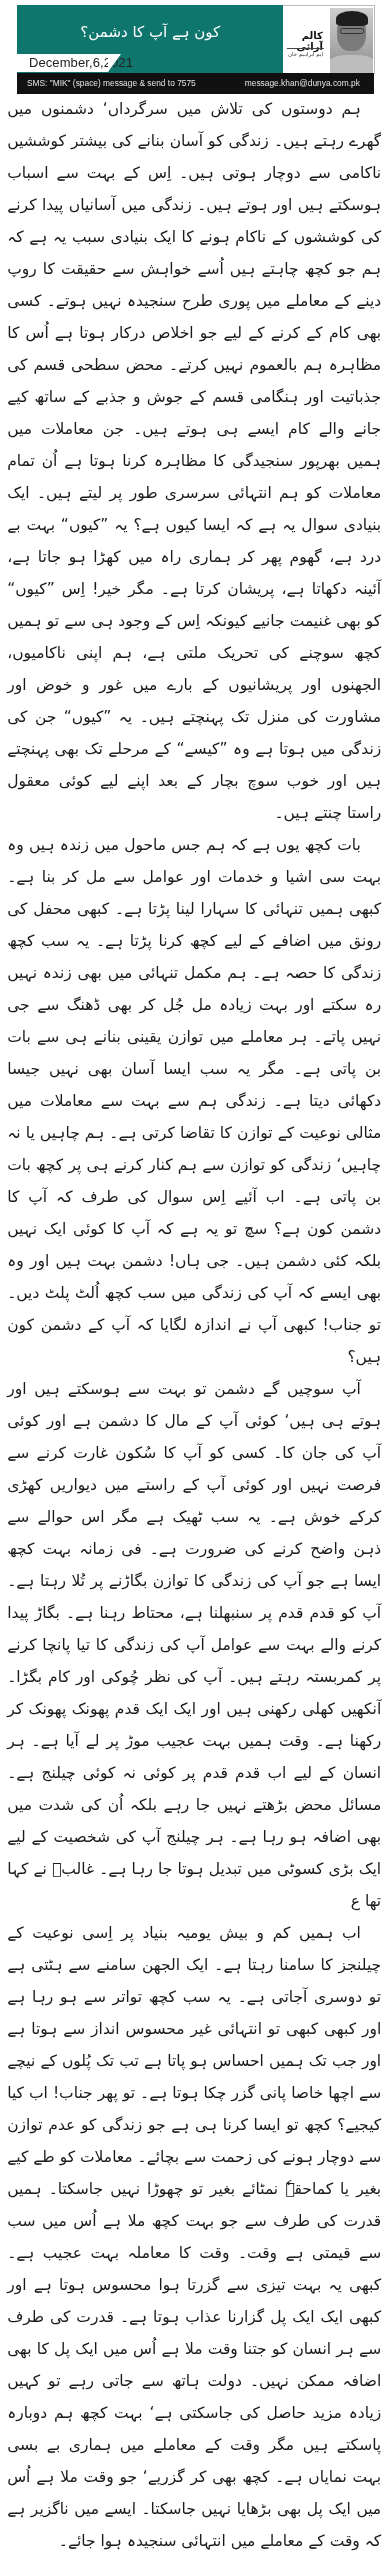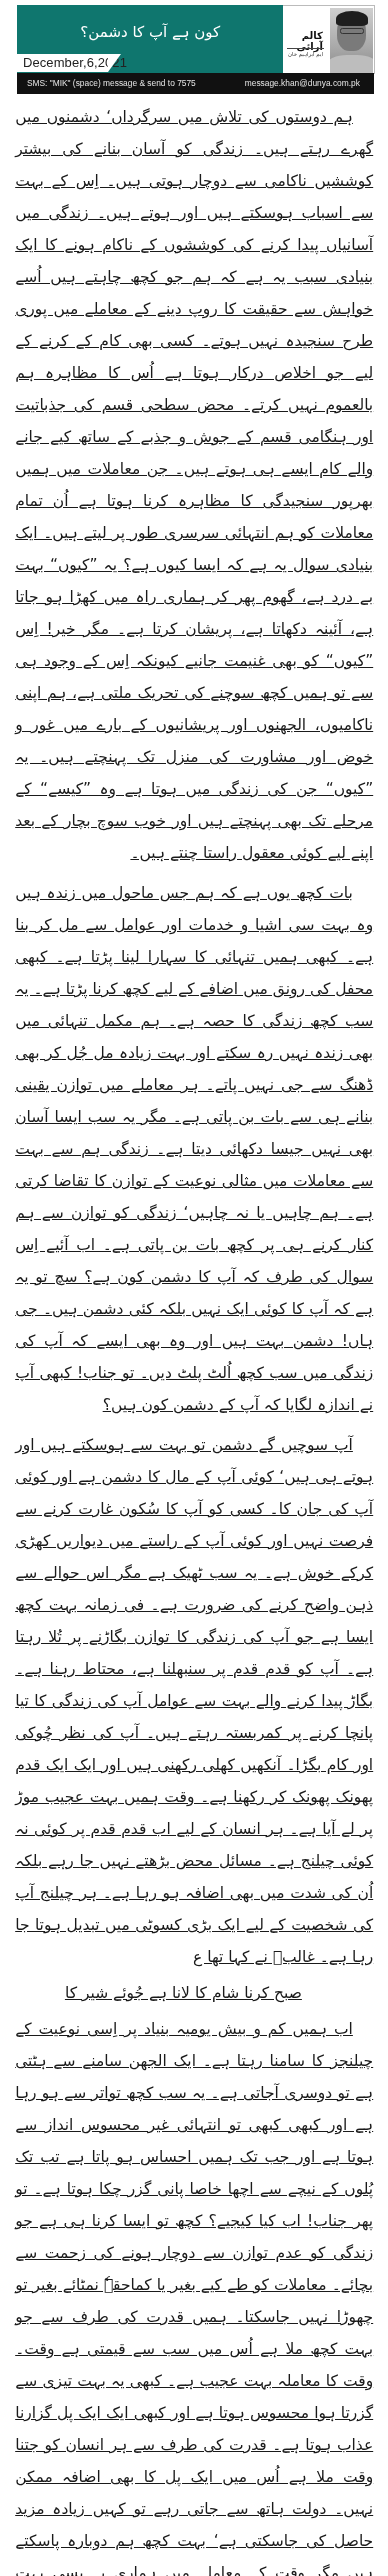--- a/index.html
+++ b/index.html
@@ -2,35 +2,35 @@
 <html style="font-size:9.6px"><head>
 <meta charset="utf-8">
 <style>
   html, body { margin: 0; padding: 0; background: #ffffff; }
   body { width: 389px; height: 2576px; overflow: hidden; position: relative; font-family: "DejaVu Sans", sans-serif; }
   .header { position: absolute; left: 17.3px; top: 4.8px; width: 357px; height: 88px; }
   .title-panel { position: absolute; left: 0; top: 0; width: 266px; height: 68px; background: #0f766e; }
   .title-text { position: absolute; left: 0; top: 18px; width: 266px; text-align: center; direction: rtl; color: #ffffff; font-size: 15px; font-family: "DejaVu Sans", sans-serif; }
   .date-tab { position: absolute; left: -8.4px; top: 49px; height: 18.5px; width: 99px; background: #ffffff; }
   .date-tab::after { content: ""; position: absolute; right: -13px; top: 0; width: 0; height: 0; border-top: 18.5px solid #ffffff; border-right: 13px solid transparent; }
-  .date-text { position: absolute; left: 14px; top: 1.2px; font-family: "Liberation Sans", sans-serif; font-size: 13px; color: #222222; letter-spacing: 0.1px; }
+  .date-text { position: absolute; left: 20px; top: 1.2px; font-family: "Liberation Sans", sans-serif; font-size: 13px; color: #222222; letter-spacing: 0.1px; }
   .brand-box { position: absolute; left: 266px; top: 0; width: 91px; height: 68px; background: #ffffff; border-top: 0.6px solid #bbbbbb; border-right: 0.6px solid #bbbbbb; }
   .brand-name { position: absolute; left: 3.6px; top: 24px; width: 36px; direction: rtl; text-align: right; font-size: 10px; font-weight: bold; color: #111; }
   .brand-rule { position: absolute; left: 3.6px; top: 42px; width: 37px; height: 0.6px; background: #444; }
   .author-name { position: absolute; left: 3.6px; top: 45px; width: 36px; direction: rtl; text-align: right; font-size: 5.4px; color: #333; }
   .photo { position: absolute; left: 47px; top: 2.4px; width: 43px; height: 65px; background: linear-gradient(180deg,#cfcfcf 0%,#a9a9a9 60%,#8a8a8a 100%); overflow: hidden; }
   .photo .head { position: absolute; left: 7.2px; top: 6px; width: 29px; height: 37px; border-radius: 45% 45% 42% 42%; background: #7a7a7a; }
   .photo .hair { position: absolute; left: 6px; top: 2.4px; width: 32px; height: 15.5px; border-radius: 50% 50% 20% 20%; background: #1e1e1e; }
   .photo .glasses { position: absolute; left: 9.6px; top: 20.3px; width: 24px; height: 6px; border: 1.2px solid #333; border-radius: 2.4px; box-sizing: border-box; }
   .photo .body { position: absolute; left: -3.6px; top: 47px; width: 50px; height: 24px; border-radius: 40% 40% 0 0; background: #bdbdbd; }
   .sms-bar { position: absolute; left: 0; top: 68px; width: 357px; height: 21px; background: #111111; color: #e6e6e6; font-family: "Liberation Sans", sans-serif; font-size: 8.4px; }
   .sms-left { position: absolute; left: 9.6px; top: 5.4px; }
   .sms-right { position: absolute; right: 14.4px; top: 5.4px; }
   .article { position: absolute; left: 7.2px; top: 93px; width: 374px; direction: rtl; text-align: justify; color: #1a1a1a; font-family: "DejaVu Sans", sans-serif; font-size: 15.5px; line-height: 32px; }
-  .article p { margin: 8px; text-indent: 20.3px; text-decoration: underline; }
+  .article p { margin: 0; text-indent: 20.3px; }
   .verse { margin: 0; padding-right: 51px; text-align: right; line-height: 24px; }
 </style>
 </head>
 <body>
 
 <div class="header">
   <div class="title-panel">
     <div class="title-text">کون ہے آپ کا دشمن؟</div>
   </div>
   <div class="date-tab">
@@ -50,17 +50,16 @@
   <div class="sms-bar">
     <span class="sms-left">SMS: "MIK" (space) message &amp; send to 7575</span>
     <span class="sms-right">message.khan@dunya.com.pk</span>
   </div>
 </div>
 
 <div class="article">
   <p>ہم دوستوں کی تلاش میں سرگرداں‘ دشمنوں میں گھرے رہتے ہیں۔ زندگی کو آسان بنانے کی بیشتر کوششیں ناکامی سے دوچار ہوتی ہیں۔ اِس کے بہت سے اسباب ہوسکتے ہیں اور ہوتے ہیں۔ زندگی میں آسانیاں پیدا کرنے کی کوششوں کے ناکام ہونے کا ایک بنیادی سبب یہ ہے کہ ہم جو کچھ چاہتے ہیں اُسے خواہش سے حقیقت کا روپ دینے کے معاملے میں پوری طرح سنجیدہ نہیں ہوتے۔ کسی بھی کام کے کرنے کے لیے جو اخلاص درکار ہوتا ہے اُس کا مظاہرہ ہم بالعموم نہیں کرتے۔ محض سطحی قسم کی جذباتیت اور ہنگامی قسم کے جوش و جذبے کے ساتھ کیے جانے والے کام ایسے ہی ہوتے ہیں۔ جن معاملات میں ہمیں بھرپور سنجیدگی کا مظاہرہ کرنا ہوتا ہے اُن تمام معاملات کو ہم انتہائی سرسری طور پر لیتے ہیں۔ ایک بنیادی سوال یہ ہے کہ ایسا کیوں ہے؟ یہ ”کیوں“ بہت بے درد ہے، گھوم پھر کر ہماری راہ میں کھڑا ہو جاتا ہے، آئینہ دکھاتا ہے، پریشان کرتا ہے۔ مگر خیر! اِس ”کیوں“ کو بھی غنیمت جانیے کیونکہ اِس کے وجود ہی سے تو ہمیں کچھ سوچنے کی تحریک ملتی ہے، ہم اپنی ناکامیوں، الجھنوں اور پریشانیوں کے بارے میں غور و خوض اور مشاورت کی منزل تک پہنچتے ہیں۔ یہ ”کیوں“ جن کی زندگی میں ہوتا ہے وہ ”کیسے“ کے مرحلے تک بھی پہنچتے ہیں اور خوب سوچ بچار کے بعد اپنے لیے کوئی معقول راستا چنتے ہیں۔</p>
   <p>بات کچھ یوں ہے کہ ہم جس ماحول میں زندہ ہیں وہ بہت سی اشیا و خدمات اور عوامل سے مل کر بنا ہے۔ کبھی ہمیں تنہائی کا سہارا لینا پڑتا ہے۔ کبھی محفل کی رونق میں اضافے کے لیے کچھ کرنا پڑتا ہے۔ یہ سب کچھ زندگی کا حصہ ہے۔ ہم مکمل تنہائی میں بھی زندہ نہیں رہ سکتے اور بہت زیادہ مل جُل کر بھی ڈھنگ سے جی نہیں پاتے۔ ہر معاملے میں توازن یقینی بنانے ہی سے بات بن پاتی ہے۔ مگر یہ سب ایسا آسان بھی نہیں جیسا دکھائی دیتا ہے۔ زندگی ہم سے بہت سے معاملات میں مثالی نوعیت کے توازن کا تقاضا کرتی ہے۔ ہم چاہیں یا نہ چاہیں‘ زندگی کو توازن سے ہم کنار کرنے ہی پر کچھ بات بن پاتی ہے۔ اب آئیے اِس سوال کی طرف کہ آپ کا دشمن کون ہے؟ سچ تو یہ ہے کہ آپ کا کوئی ایک نہیں بلکہ کئی دشمن ہیں۔ جی ہاں! دشمن بہت ہیں اور وہ بھی ایسے کہ آپ کی زندگی میں سب کچھ اُلٹ پلٹ دیں۔ تو جناب! کبھی آپ نے اندازہ لگایا کہ آپ کے دشمن کون ہیں؟</p>
   <p>آپ سوچیں گے دشمن تو بہت سے ہوسکتے ہیں اور ہوتے ہی ہیں‘ کوئی آپ کے مال کا دشمن ہے اور کوئی آپ کی جان کا۔ کسی کو آپ کا سُکون غارت کرنے سے فرصت نہیں اور کوئی آپ کے راستے میں دیواریں کھڑی کرکے خوش ہے۔ یہ سب ٹھیک ہے مگر اس حوالے سے ذہن واضح کرنے کی ضرورت ہے۔ فی زمانہ بہت کچھ ایسا ہے جو آپ کی زندگی کا توازن بگاڑنے پر تُلا رہتا ہے۔ آپ کو قدم قدم پر سنبھلنا ہے، محتاط رہنا ہے۔ بگاڑ پیدا کرنے والے بہت سے عوامل آپ کی زندگی کا تیا پانچا کرنے پر کمربستہ رہتے ہیں۔ آپ کی نظر چُوکی اور کام بگڑا۔ آنکھیں کھلی رکھنی ہیں اور ایک ایک قدم پھونک پھونک کر رکھنا ہے۔ وقت ہمیں بہت عجیب موڑ پر لے آیا ہے۔ ہر انسان کے لیے اب قدم قدم پر کوئی نہ کوئی چیلنج ہے۔ مسائل محض بڑھتے نہیں جا رہے بلکہ اُن کی شدت میں بھی اضافہ ہو رہا ہے۔ ہر چیلنج آپ کی شخصیت کے لیے ایک بڑی کسوٹی میں تبدیل ہوتا جا رہا ہے۔ غالبؔ نے کہا تھا ع</p>
-  <p class="verse">صبح کرنا شام کا لانا ہے جُوئے شیر کا</p>
   <p>اب ہمیں کم و بیش یومیہ بنیاد پر اِسی نوعیت کے چیلنجز کا سامنا رہتا ہے۔ ایک الجھن سامنے سے ہٹتی ہے تو دوسری آجاتی ہے۔ یہ سب کچھ تواتر سے ہو رہا ہے اور کبھی کبھی تو انتہائی غیر محسوس انداز سے ہوتا ہے اور جب تک ہمیں احساس ہو پاتا ہے تب تک پُلوں کے نیچے سے اچھا خاصا پانی گزر چکا ہوتا ہے۔ تو پھر جناب! اب کیا کیجیے؟ کچھ تو ایسا کرنا ہی ہے جو زندگی کو عدم توازن سے دوچار ہونے کی زحمت سے بچائے۔ معاملات کو طے کیے بغیر یا کماحقہٗ نمٹائے بغیر تو چھوڑا نہیں جاسکتا۔ ہمیں قدرت کی طرف سے جو بہت کچھ ملا ہے اُس میں سب سے قیمتی ہے وقت۔ وقت کا معاملہ بہت عجیب ہے۔ کبھی یہ بہت تیزی سے گزرتا ہوا محسوس ہوتا ہے اور کبھی ایک ایک پل گزارنا عذاب ہوتا ہے۔ قدرت کی طرف سے ہر انسان کو جتنا وقت ملا ہے اُس میں ایک پل کا بھی اضافہ ممکن نہیں۔ دولت ہاتھ سے جاتی رہے تو کہیں زیادہ مزید حاصل کی جاسکتی ہے‘ بہت کچھ ہم دوبارہ پاسکتے ہیں مگر وقت کے معاملے میں ہماری بے بسی بہت نمایاں ہے۔ کچھ بھی کر گزریے‘ جو وقت ملا ہے اُس میں ایک پل بھی بڑھایا نہیں جاسکتا۔ ایسے میں ناگزیر ہے کہ وقت کے معاملے میں انتہائی سنجیدہ ہوا جائے۔</p>
 
 </div>
 
 
 </body></html>

